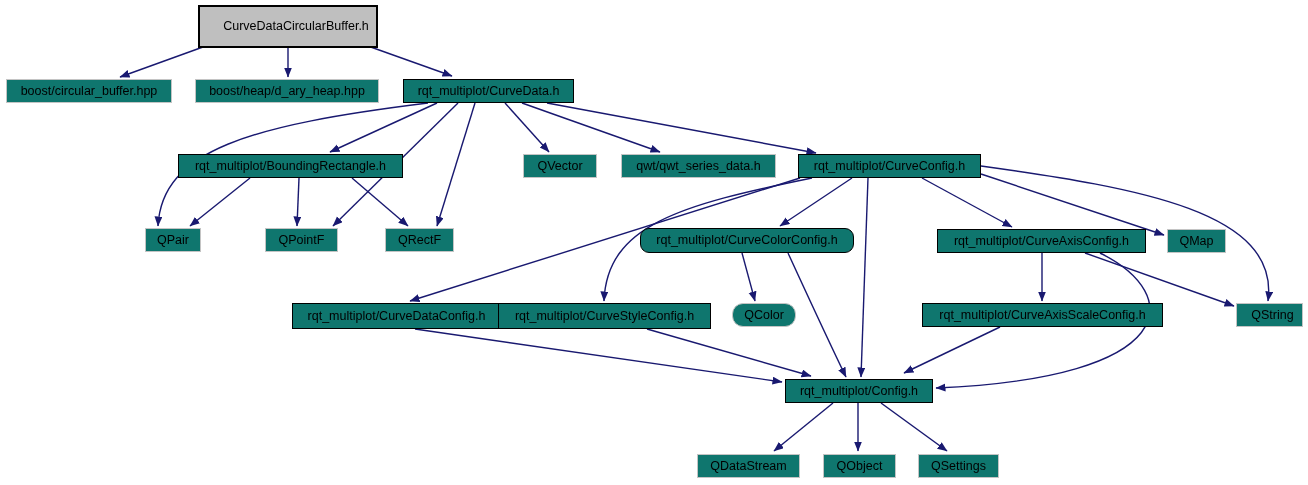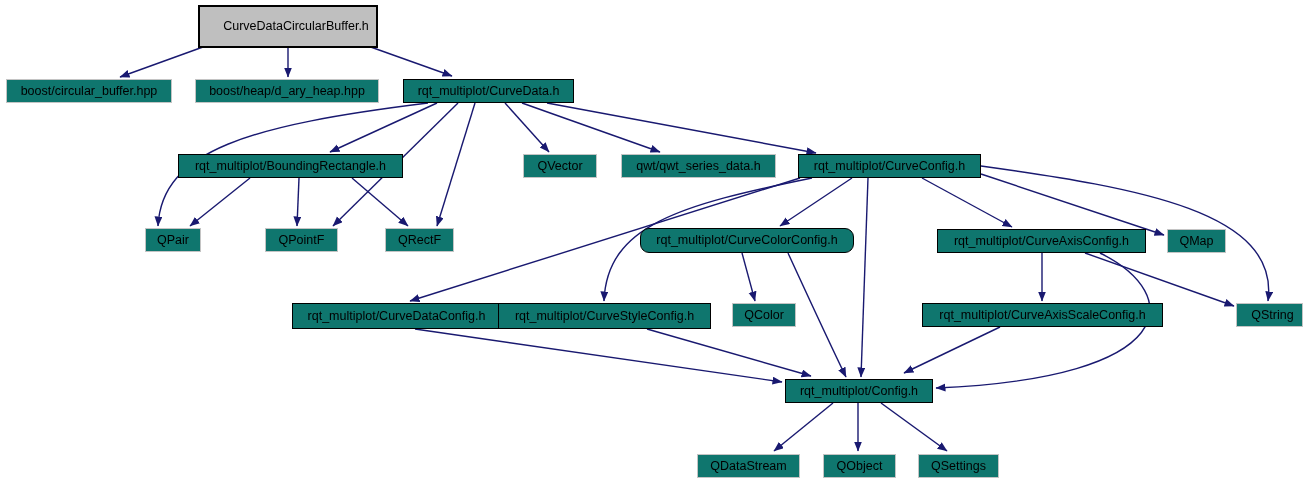--- a/index.html
+++ b/index.html
@@ -110,21 +110,21 @@
       </div>
       <div class="node external" style="left: 1167px; top: 229px; width: 59px; height: 24px;">
         <span>QMap</span>
       </div>
       <div class="node internal" style="left: 265px; top: 303px; width: 209px; height: 26px; margin-left: 27px;">
         <span>rqt_multiplot/CurveDataConfig.h</span>
       </div>
       <div class="node internal" style="left: 498px; top: 303px; width: 213px; height: 26px;">
         <span>rqt_multiplot/CurveStyleConfig.h</span>
       </div>
-      <div class="node external" style="left: 732px; top: 303px; width: 64px; height: 24px;">
+      <div class="node external" style="left: 732px; top: 303px; width: 64px; height: 24px; border-radius: 11px;">
         <span>QColor</span>
       </div>
       <div class="node internal" style="left: 922px; top: 303px; width: 241px; height: 24px;">
         <span>rqt_multiplot/CurveAxisScaleConfig.h</span>
       </div>
       <div class="node external" style="left: 1236px; top: 303px; width: 67px; height: 24px; padding-left: 6px;">
         <span>QString</span>
       </div>
       <div class="node internal" style="left: 785px; top: 379px; width: 148px; height: 24px;">
         <span>rqt_multiplot/Config.h</span>

